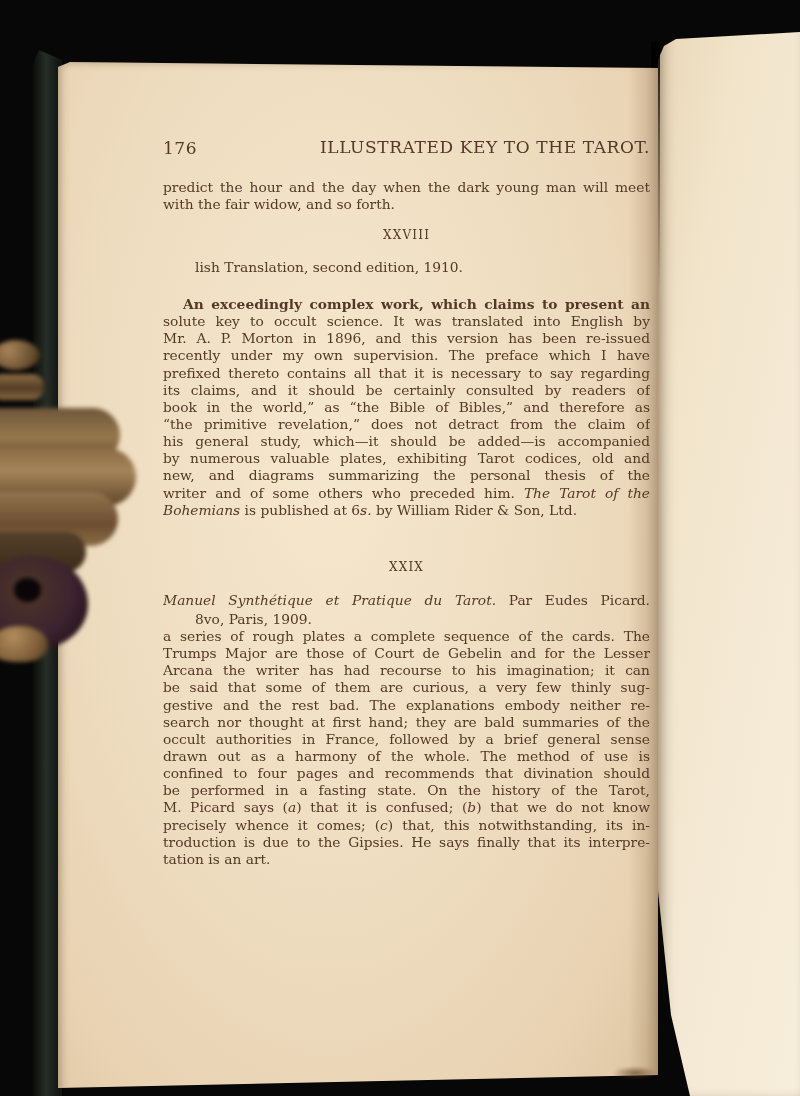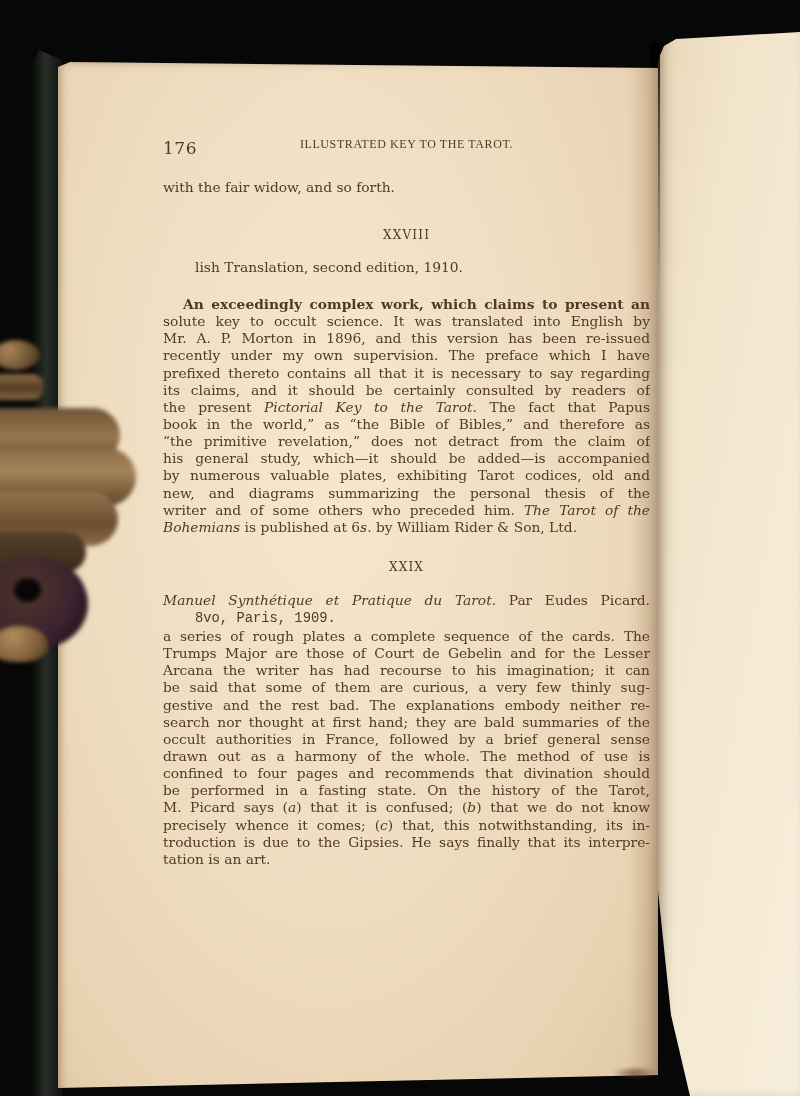--- a/index.html
+++ b/index.html
@@ -58,21 +58,21 @@
     background:radial-gradient(circle at 40% 38%,#4e3626,#3c2330 55%,#241318 85%);}
   .b-hole{left:14px;top:248px;width:27px;height:24px;border-radius:50%;background:#0a0608;}
   .b-foot{left:-10px;top:296px;width:58px;height:36px;border-radius:50% 50% 42% 42%;
     background:radial-gradient(circle at 40% 30%,#b28c5c,#7a5a36 65%,#41301c);}
 
   
   .text-block{position:absolute;left:105px;top:0;width:487px;height:100%;
     font-size:13.8px;color:var(--ink);}
   .running-head{position:absolute;left:0;top:77px;width:100%;height:22px;}
   .pagenum{position:absolute;left:0;top:1px;font-size:17px;letter-spacing:.5px;}
-  .head-title{display:block;text-align:center;font-size:12px;letter-spacing:.6px;font-family:Liberation Serif, serif;}
+  .head-title{display:block;text-align:right;font-size:17px;letter-spacing:.6px;}
   .sec-head{position:absolute;left:0;width:100%;text-align:center;font-size:12px;letter-spacing:1.2px;}
   .para{position:absolute;left:0;width:100%;}
   .line{height:17.15px;line-height:17.15px;overflow:hidden;
     text-align:justify;text-align-last:justify;}
   .line.no-j{text-align-last:left;}
   .para.wide .line{height:18.8px;line-height:18.8px;}
   .it{font-style:italic;}
 </style>
 </head>
 <body>
@@ -88,51 +88,51 @@
     <div class="gutter-shade"></div>
 
     <div class="text-block">
 
       <div class="running-head">
         <span class="pagenum">176</span>
         <span class="head-title">ILLUSTRATED KEY TO THE TAROT.</span>
       </div>
 
       <div class="para" style="top:119px">
+          <div class="line"><span>predict the hour and the day when the dark young man will meet</span></div>
           <div class="line no-j"><span>with the fair widow, and so forth.</span></div>
         </div>
 
       <div class="sec-head" style="top:168px">XXVIII</div>
 
       <div class="para wide" style="top:198px">
           <div class="line no-j" style="padding-left: 32px;"><span>lish Translation, second edition, 1910.</span></div>
         </div>
 
       <div class="para" style="top:236px">
           <div class="line" style="padding-left: 20px; font-weight: bold;"><span>An exceedingly complex work, which claims to present an ab-</span></div>
           <div class="line"><span>solute key to occult science. It was translated into English by</span></div>
           <div class="line"><span>Mr. A. P. Morton in 1896, and this version has been re-issued</span></div>
           <div class="line"><span>recently under my own supervision. The preface which I have</span></div>
           <div class="line"><span>prefixed thereto contains all that it is necessary to say regarding</span></div>
           <div class="line"><span>its claims, and it should be certainly consulted by readers of</span></div>
-          <div class="line"><span>the present </span><span class="it">Pictorial Key to the Tarot.</span><span> The fact that Papus</span></div>
           <div class="line"><span>book in the world,” as “the Bible of Bibles,” and therefore as</span></div>
           <div class="line"><span>“the primitive revelation,” does not detract from the claim of</span></div>
           <div class="line"><span>his general study, which—it should be added—is accompanied</span></div>
           <div class="line"><span>by numerous valuable plates, exhibiting Tarot codices, old and</span></div>
           <div class="line"><span>new, and diagrams summarizing the personal thesis of the</span></div>
           <div class="line"><span>writer and of some others who preceded him. </span><span class="it">The Tarot of the</span></div>
           <div class="line no-j"><span class="it">Bohemians</span><span> is published at 6</span><span class="it">s.</span><span> by William Rider &amp; Son, Ltd.</span></div>
         </div>
 
       <div class="sec-head" style="top:500px">XXIX</div>
 
       <div class="para wide" style="top:531px">
           <div class="line"><span class="it">Manuel Synthétique et Pratique du Tarot.</span><span> Par Eudes Picard.</span></div>
-          <div class="line no-j" style="padding-left: 32px; font-family: Liberation Mono, monospace;"><span>8vo, Paris, 1909.</span></div>
+          <div class="line no-j" style="padding-left: 32px;"><span>8vo, Paris, 1909.</span></div>
         </div>
 
       <div class="para" style="top:568px">
           <div class="line"><span>a series of rough plates a complete sequence of the cards. The</span></div>
           <div class="line"><span>Trumps Major are those of Court de Gebelin and for the Lesser</span></div>
           <div class="line"><span>Arcana the writer has had recourse to his imagination; it can</span></div>
           <div class="line"><span>be said that some of them are curious, a very few thinly sug-</span></div>
           <div class="line"><span>gestive and the rest bad. The explanations embody neither re-</span></div>
           <div class="line"><span>search nor thought at first hand; they are bald summaries of the</span></div>
           <div class="line"><span>occult authorities in France, followed by a brief general sense</span></div>

